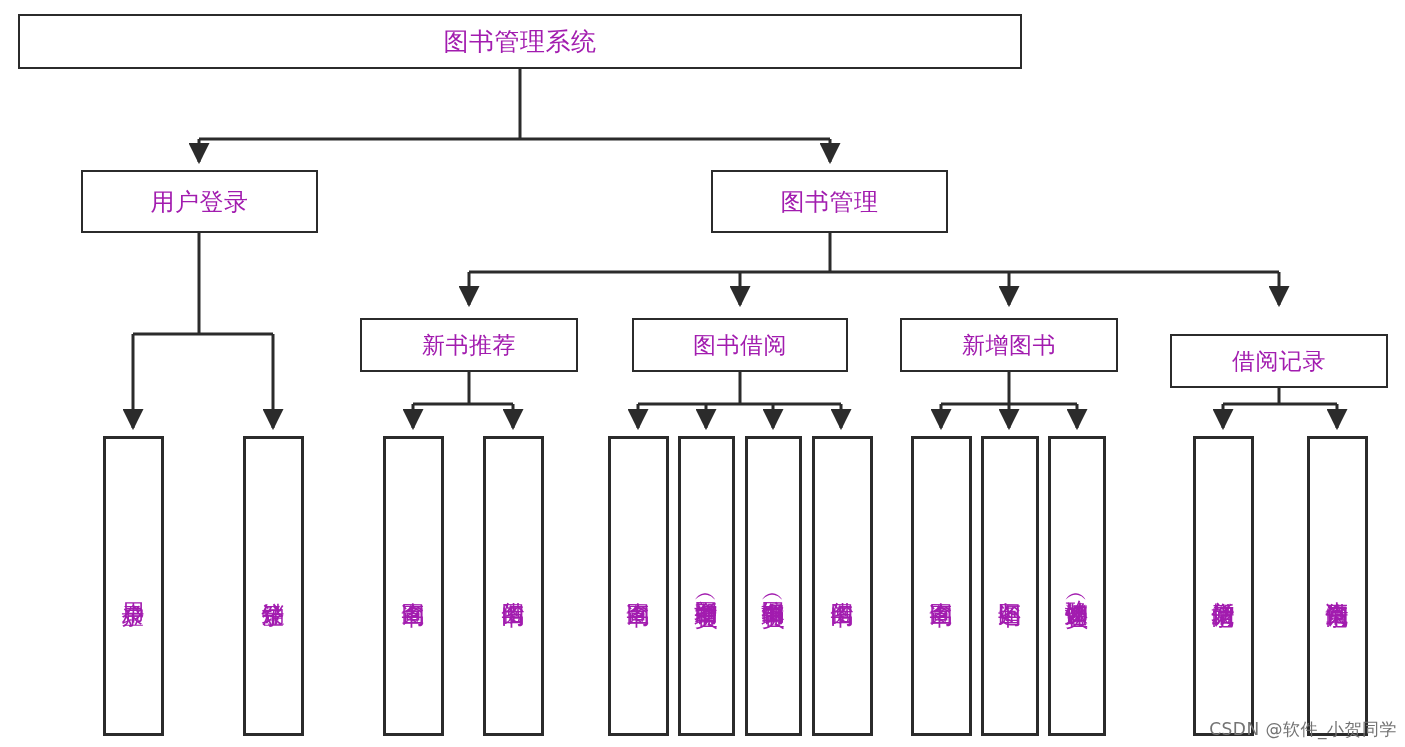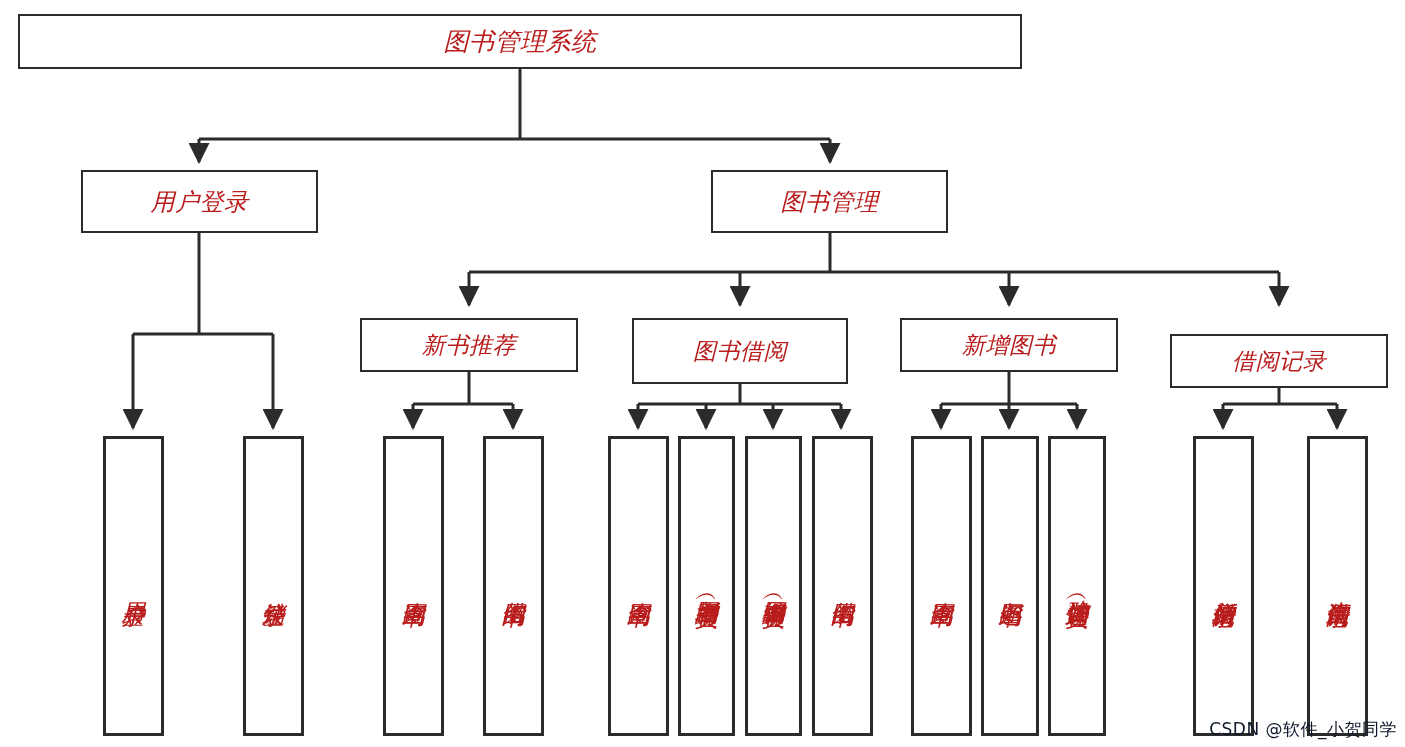--- a/index.html
+++ b/index.html
@@ -29,22 +29,21 @@
     pointer-events: none;
   }
   .node {
     position: absolute;
     box-sizing: border-box;
     background: #ffffff;
     border: 2px solid #2b2b2b;
     display: flex;
     align-items: center;
     justify-content: center;
-    color: #b91c1c;
-    font-style: italic;
+    color: #a21caf;
   }
   .node .node-label {
     display: block;
     text-align: center;
     line-height: 1.25;
     letter-spacing: 0.5px;
   }
   .node.root { border-width: 2px; }
   .node.root .node-label { font-size: 25px; }
   .node.level2 .node-label { font-size: 24px; }
@@ -62,21 +61,21 @@
     line-height: 1.22;
     letter-spacing: 1px;
     max-height: 285px;
   }
 
   .watermark {
     position: absolute;
     right: 8px;
     bottom: 6px;
     font-size: 17px;
-    color: #0f172a;
+    color: #737373;
     letter-spacing: 0.5px;
     white-space: nowrap;
     font-family: "DejaVu Sans", "Liberation Sans", sans-serif;
     text-align: center;
   }
 </style>
 </head>
 <body>
 
 <div id="diagram">
@@ -138,21 +137,21 @@
   <div class="node level2" style="left:81px; top:170px; width:237px; height:63px;">
     <span class="node-label">用户登录</span>
   </div>
   <div class="node level3" style="left:360px; top:318px; width:218px; height:54px;">
     <span class="node-label">新书推荐</span>
   </div>
 
   <div class="node level2" style="left:711px; top:170px; width:237px; height:63px;">
     <span class="node-label">图书管理</span>
   </div>
-  <div class="node level3" style="left:632px; top:318px; width:216px; height:66px;">
+  <div class="node level3" style="left:632px; top:318px; width:216px; height:54px;">
     <span class="node-label">图书借阅</span>
   </div>
   <div class="node level3" style="left:900px; top:318px; width:218px; height:54px;">
     <span class="node-label">新增图书</span>
   </div>
   <div class="node level3" style="left:1170px; top:318px; width:218px; height:54px;margin-top:16px;">
     <span class="node-label">借阅记录</span>
   </div>
 
   <div class="node leaf" style="left:103px; top:436px; width:61px; height:300px;">

